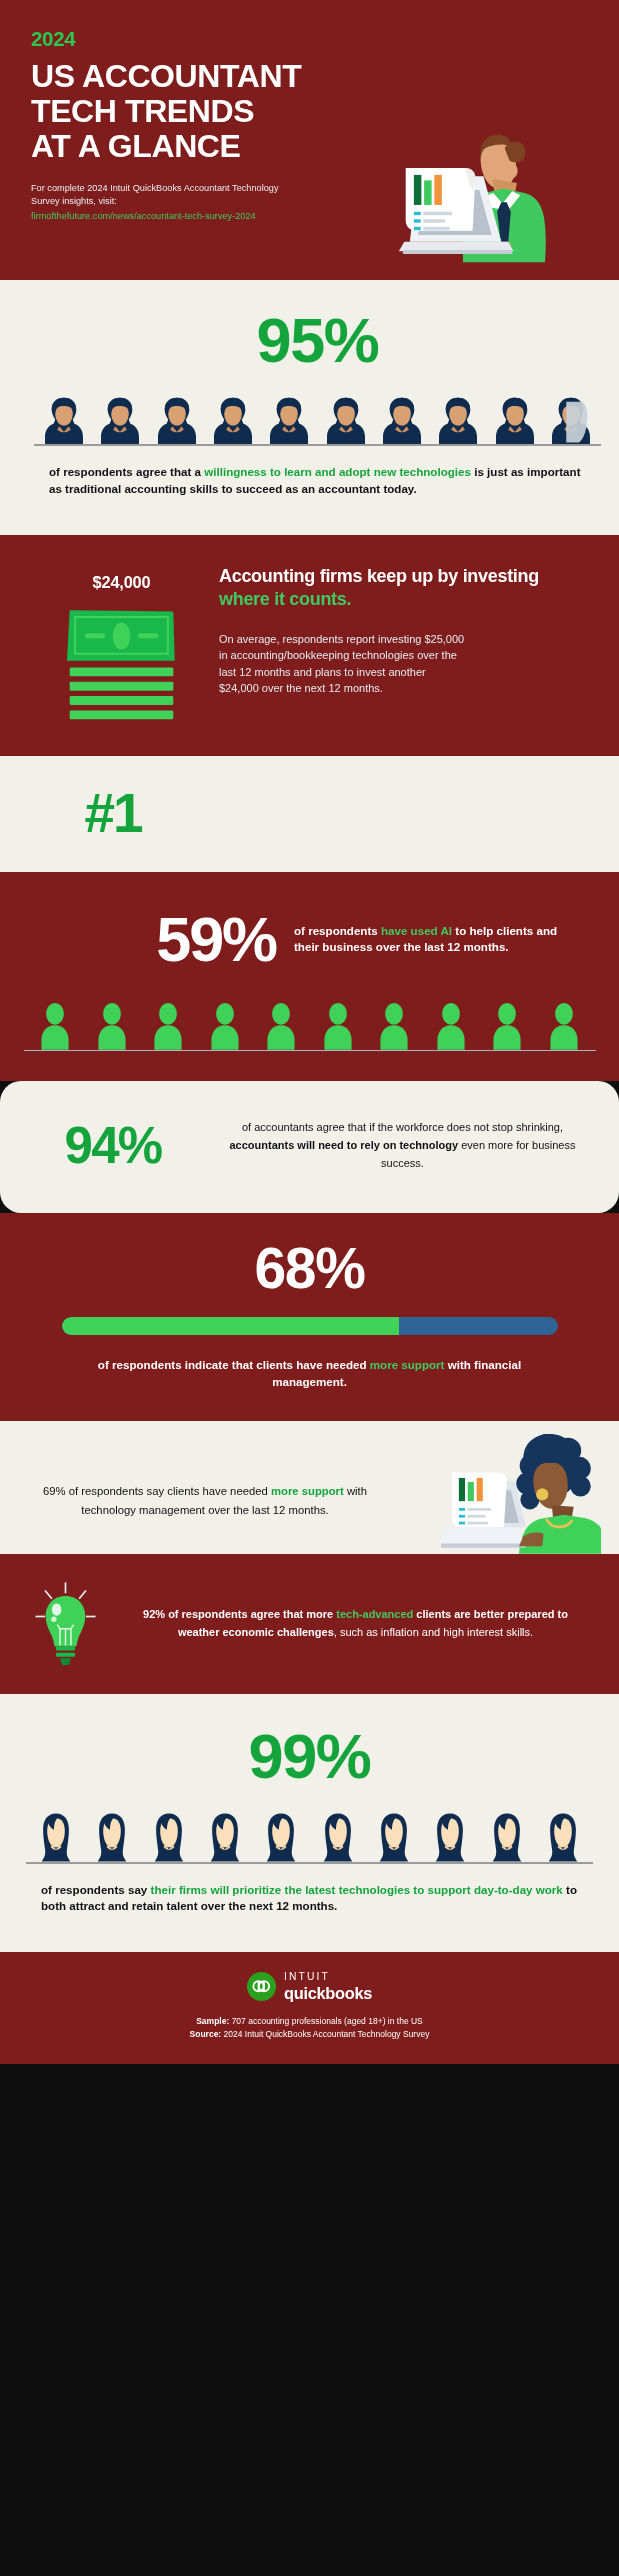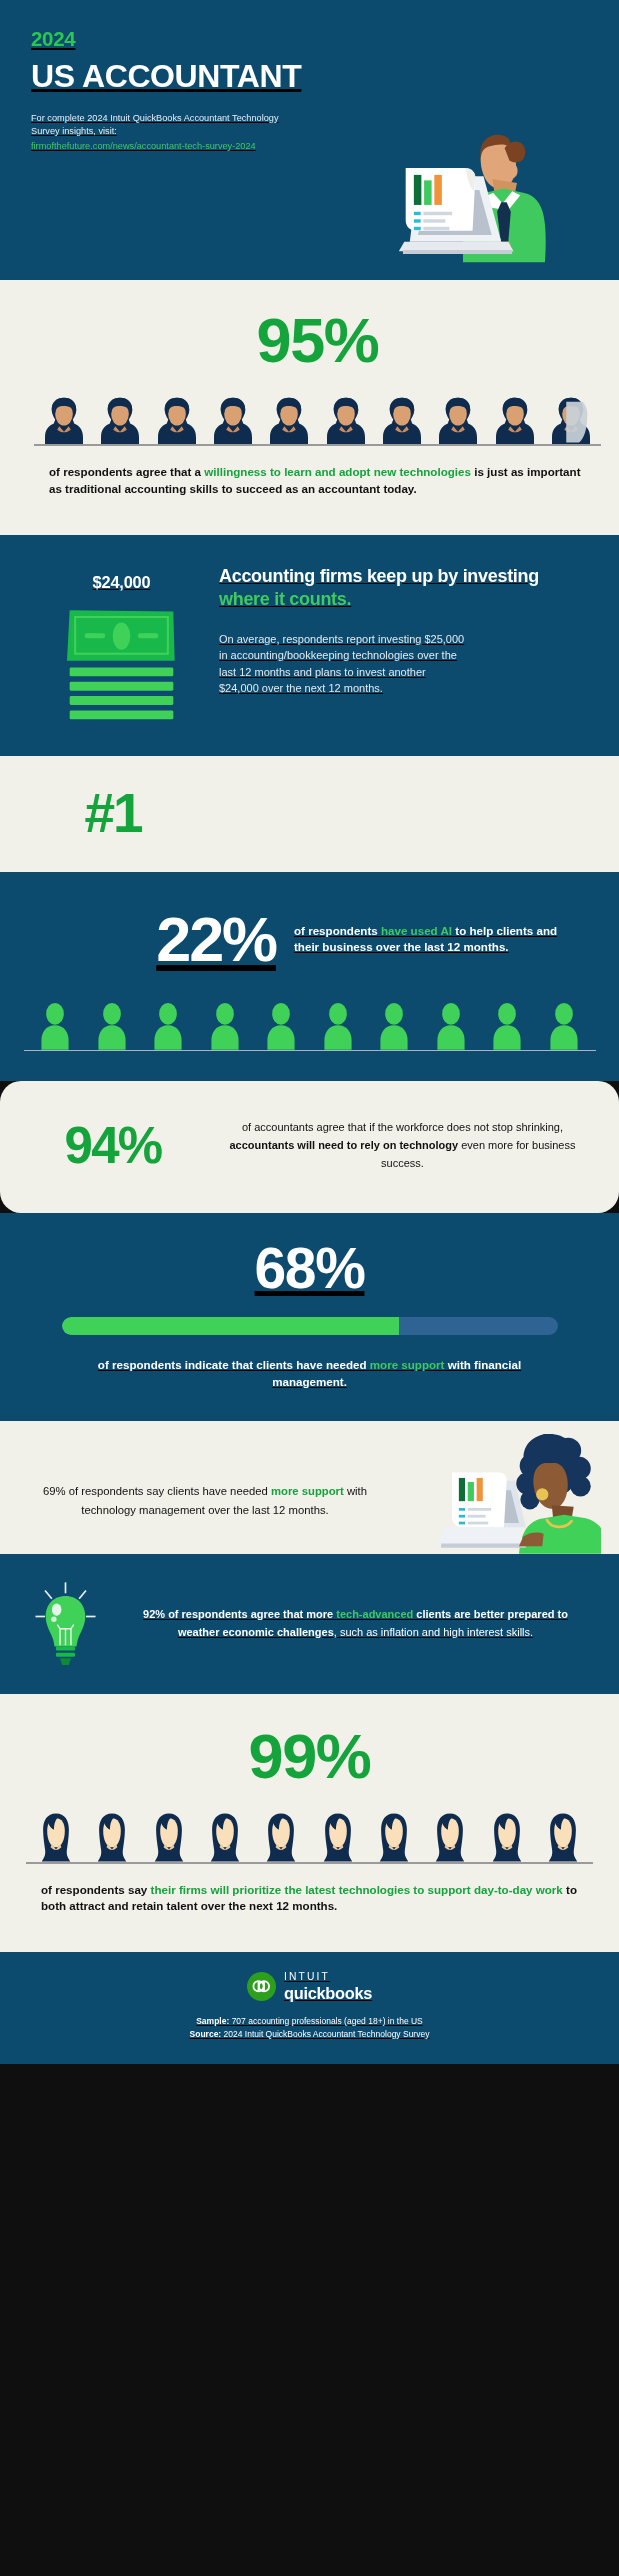--- a/index.html
+++ b/index.html
@@ -14,21 +14,21 @@
   .infographic {
     width: 619px;
     position: relative;
     overflow: hidden;
   }
 
   
   .sec { position: relative; width: 619px; }
   .sec.dark  { background: #14325a; }
   .sec.light { background: #f1f1ea; }
-  .sec.dark  { background: #0c4a6e; text-decoration: underline; }
+  .sec.dark  { background: #7f1d1d; }
 
   
   .header {
     height: 280px;
     background: #13304f;
     padding: 29px 0 0 31px;
     position: relative;
   }
   .year {
     font-size: 20.5px;
@@ -340,20 +340,22 @@
 </style>
 </head>
 <body>
 
 <div class="infographic">
 
   <div class="sec dark header">
     <div class="year">2024</div>
     <div class="headline">
       <div>US ACCOUNTANT</div>
+      <div>TECH TRENDS</div>
+      <div>AT A GLANCE</div>
     </div>
     <div class="header-sub">
       <span>For complete 2024 Intuit QuickBooks Accountant Technology</span><br>
       <span>Survey insights, visit:</span>
       <a class="header-url" href="#">firmofthefuture.com/news/accountant-tech-survey-2024</a>
     </div>
 
     <svg class="header-illo" viewBox="0 0 330 230">
 
       <path d="M190 44c-14-10-34-4-39 12-4 13 0 26 2 33l30 6 20-26z" fill="#7b4321"></path>
@@ -487,21 +489,21 @@
       <div class="para">On average, respondents report investing $25,000 in accounting/bookkeeping technologies over the last 12 months and plans to invest another $24,000 over the next 12 months.</div>
     </div>
   </div>
 
   <div class="sec light s1">
     <div class="s1-num">#1</div>
   </div>
 
   <div class="sec dark s98">
     <div class="s98-top">
-      <div class="s98-num">22%</div>
+      <div class="s98-num">59%</div>
       <div class="s98-txt">
         <span>of respondents </span><span class="hl">have used AI</span><span> to help clients and their business over the last 12 months.</span>
       </div>
     </div>
     <div class="green-people">
       <svg width="38" height="48" viewBox="0 0 56 70">
           <ellipse cx="28" cy="17" rx="13" ry="16" fill="#3fd158"></ellipse>
           <path d="M28 34c-13 0-20 10-20 22v14h40V56c0-12-7-22-20-22z" fill="#3fd158"></path>
         </svg>
       <svg width="38" height="48" viewBox="0 0 56 70">

